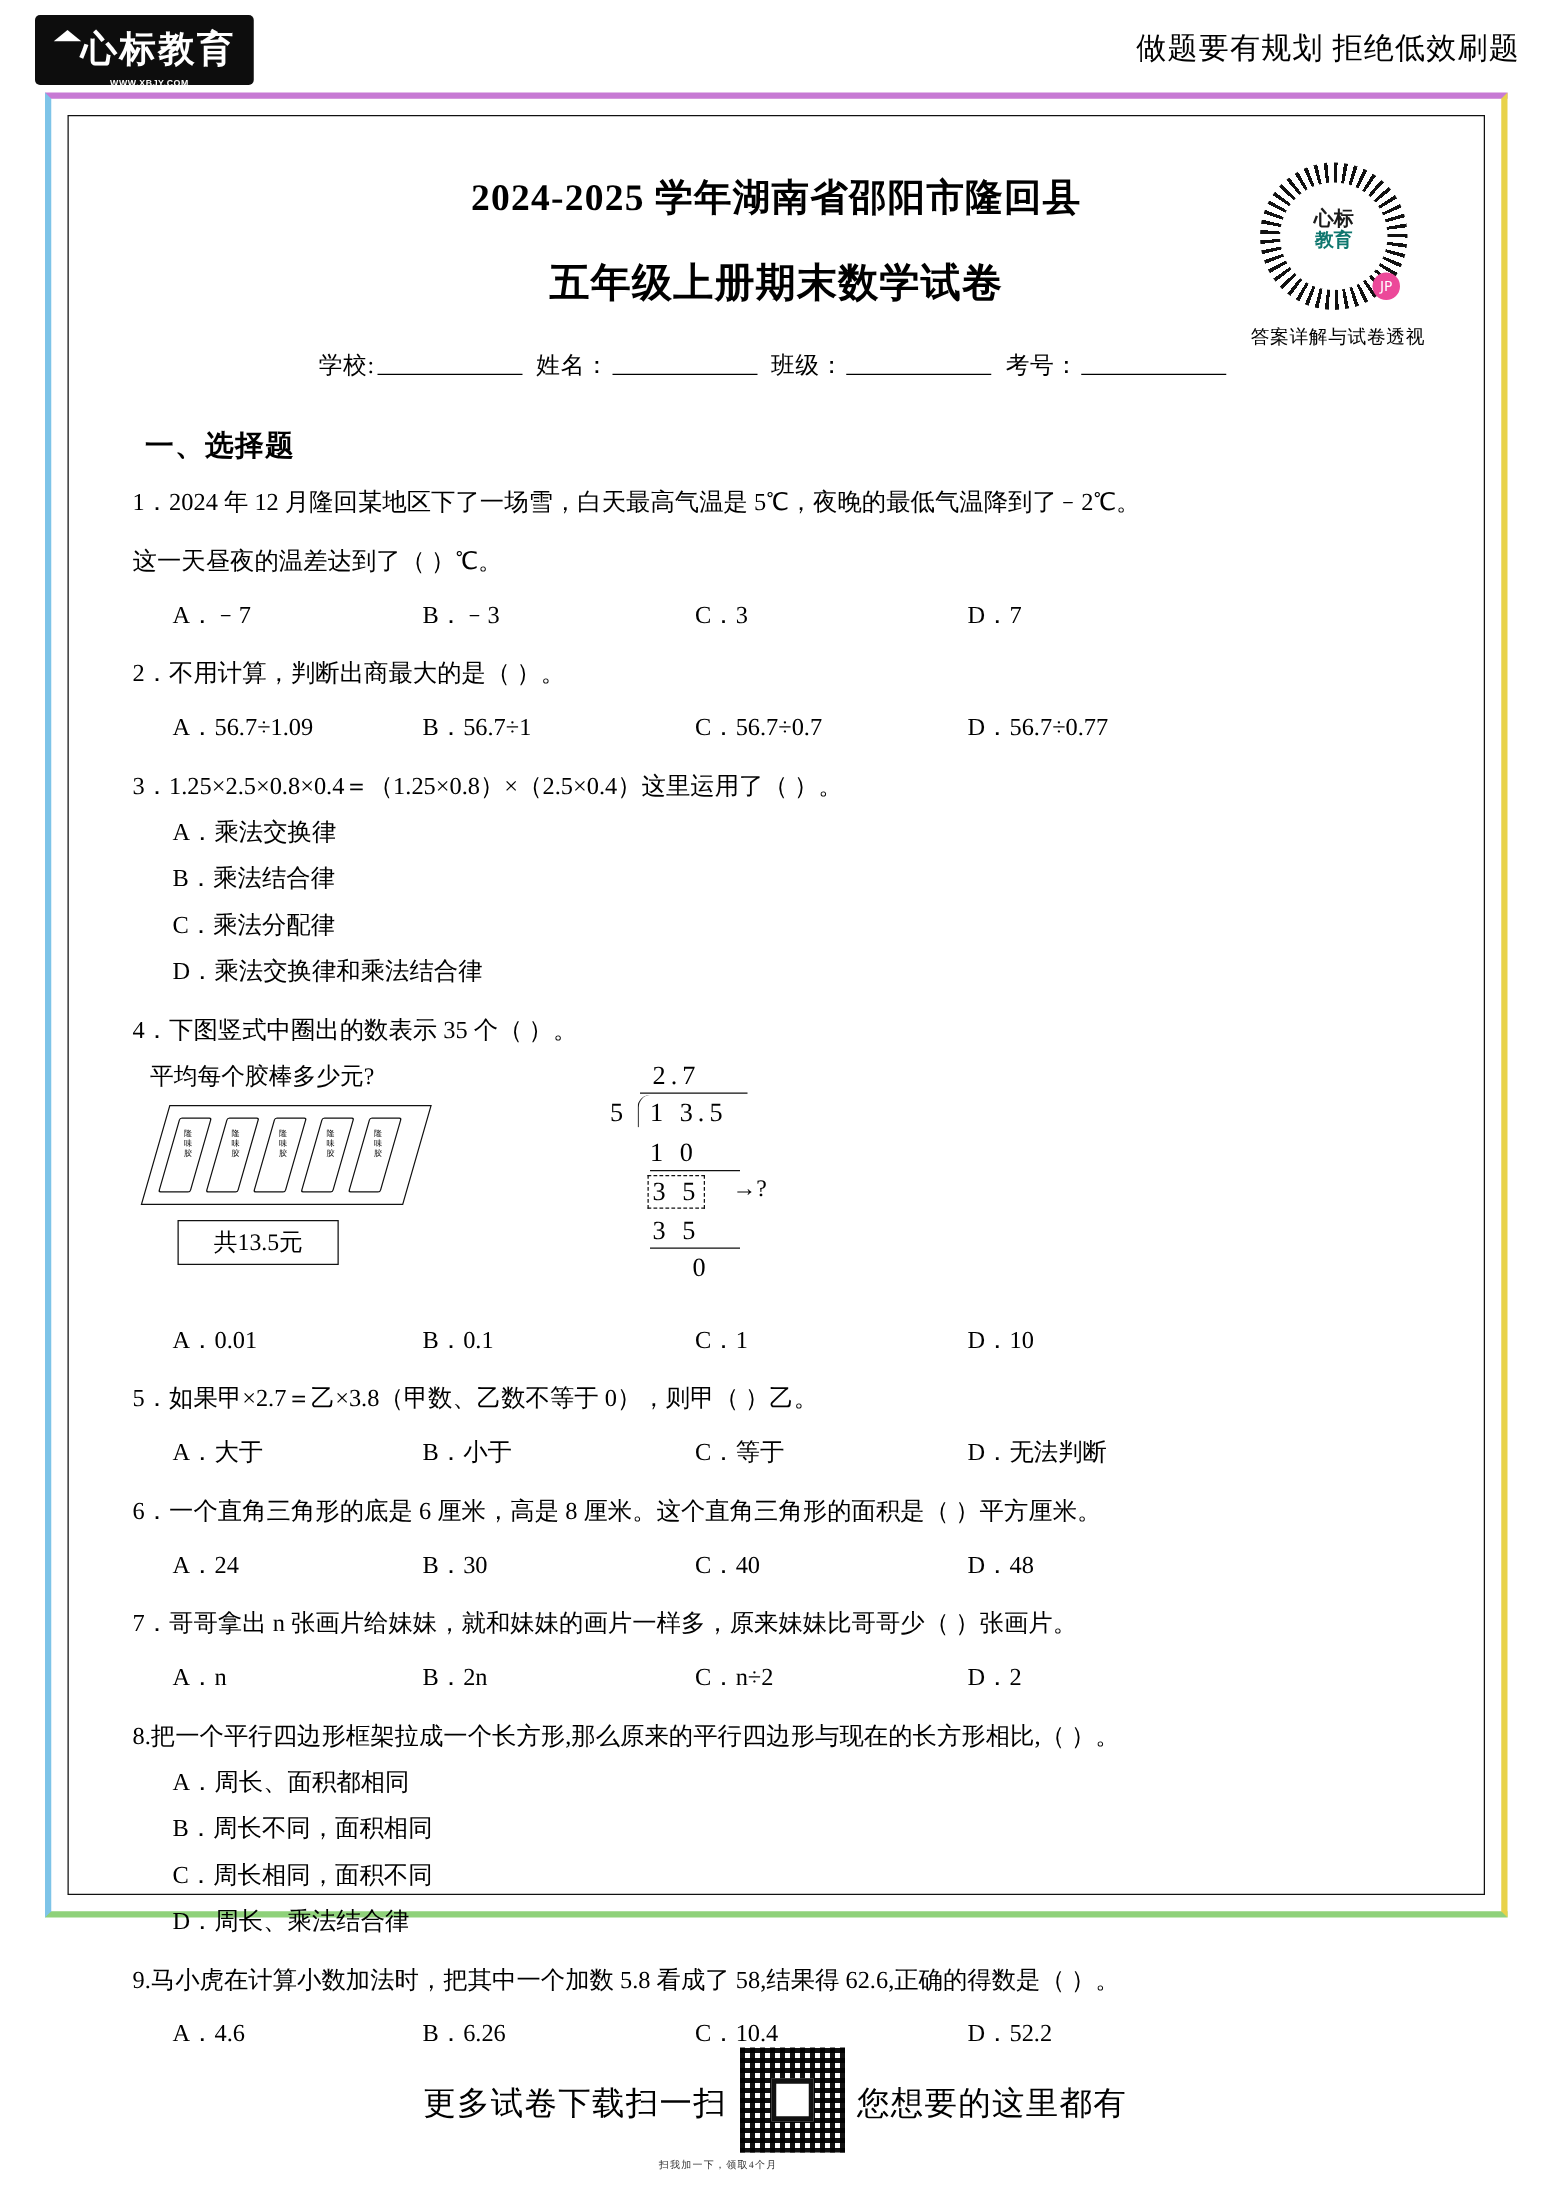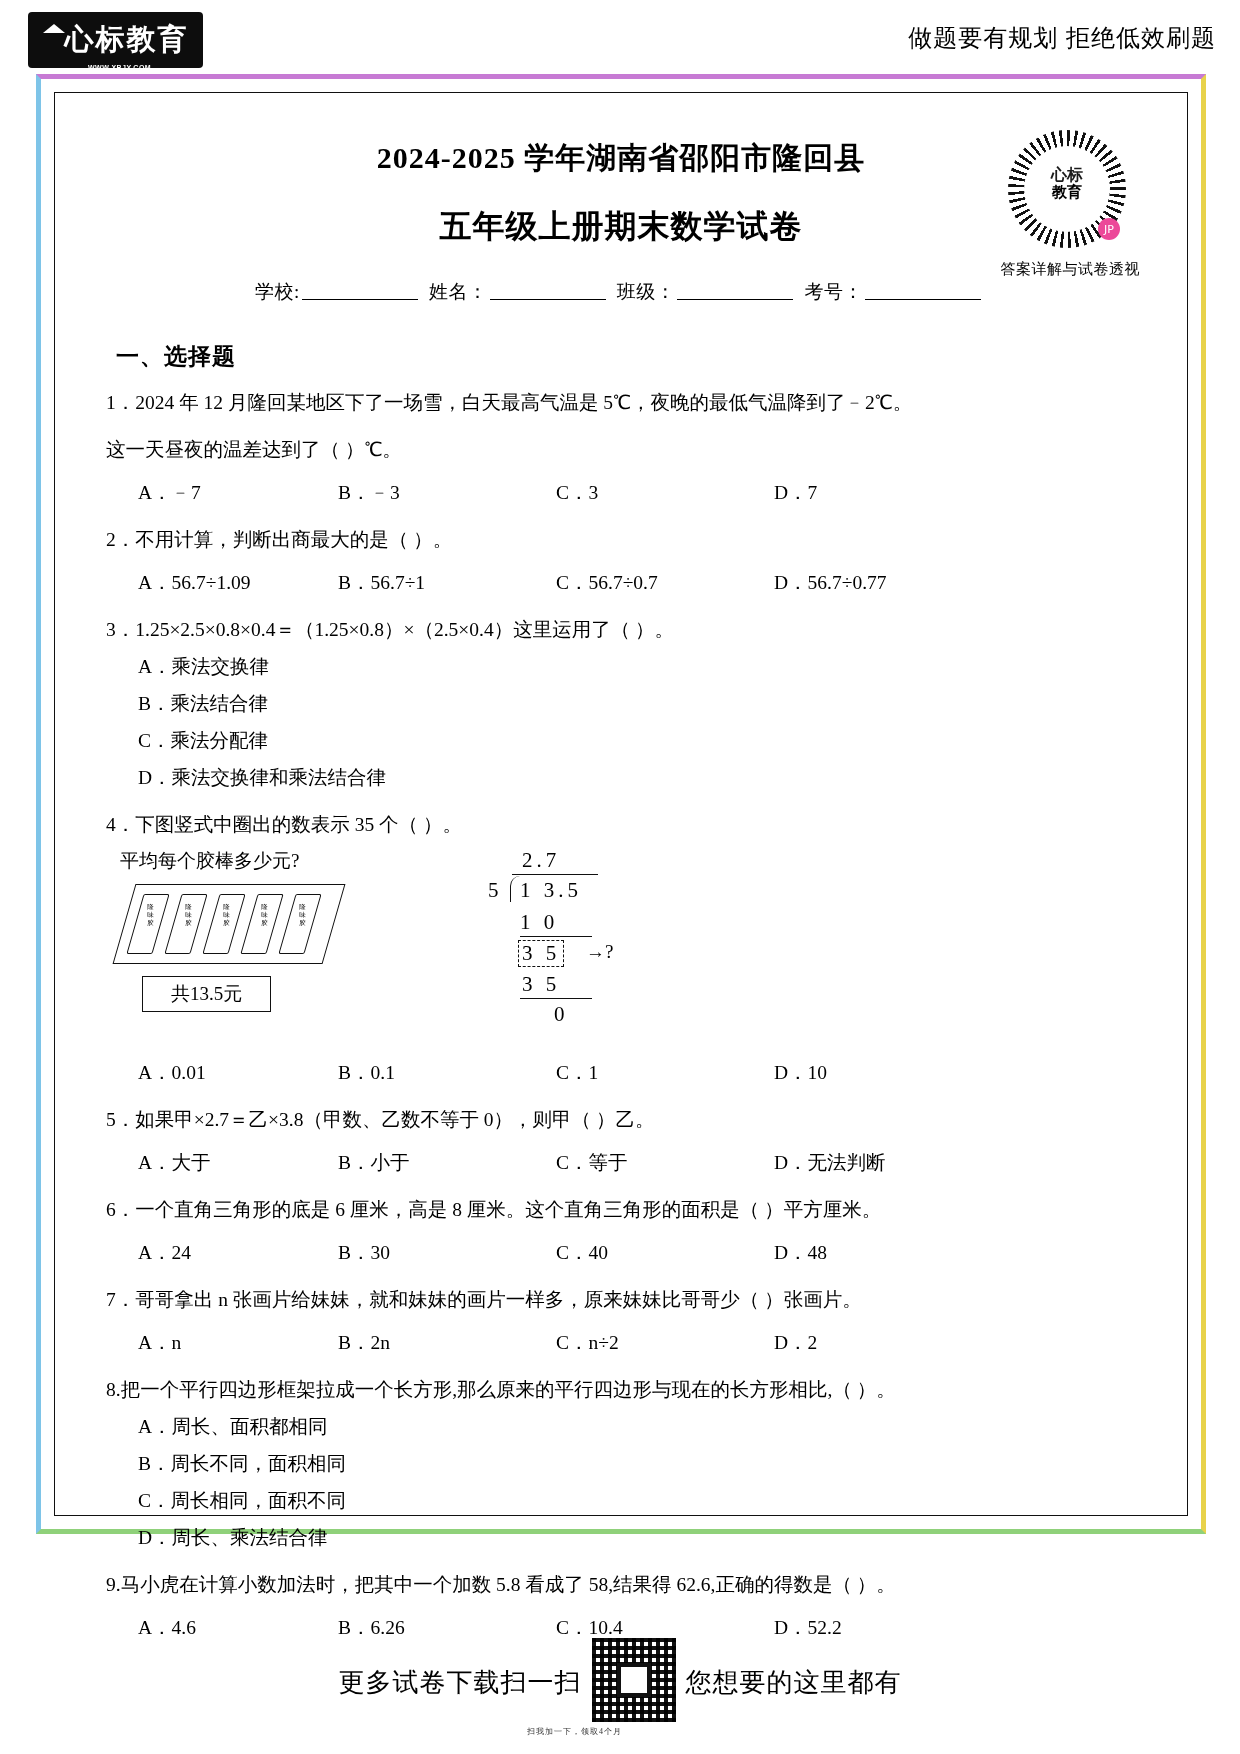--- a/index.html
+++ b/index.html
@@ -64,21 +64,21 @@
     color: #ffffff;
     font-family: "Liberation Sans", sans-serif;
     letter-spacing: .5px;
   }
   .header-slogan {
     position: absolute;
     right: 32px;
     top: 22px;
     font-size: 24px;
     letter-spacing: 1px;
-    font-family: Liberation Sans, sans-serif;
+    font-family: Liberation Serif, serif;
   }
 
   
   .frame-outer {
     position: absolute;
     left: 36px;
     top: 74px;
     width: 1170px;
     height: 1460px;
     box-sizing: border-box;
@@ -165,21 +165,21 @@
     left: 0; top: 36px;
     width: 118px;
     text-align: center;
     font-size: 16px;
     font-weight: bold;
     color: #1a1a1a;
     font-family: "DejaVu Sans", sans-serif;
     line-height: 1.15;
     z-index: 3;
   }
-  .qr-top .inner-text .l2 { color: #000000; font-size: 15px; }
+  .qr-top .inner-text .l2 { color: #0f766e; font-size: 15px; }
   .qr-top .badge {
     position: absolute;
     right: 6px; bottom: 8px;
     width: 22px; height: 22px;
     border-radius: 50%;
     background: #ec4899;
     color: #fff;
     font-size: 11px;
     display: flex;
     align-items: center;

